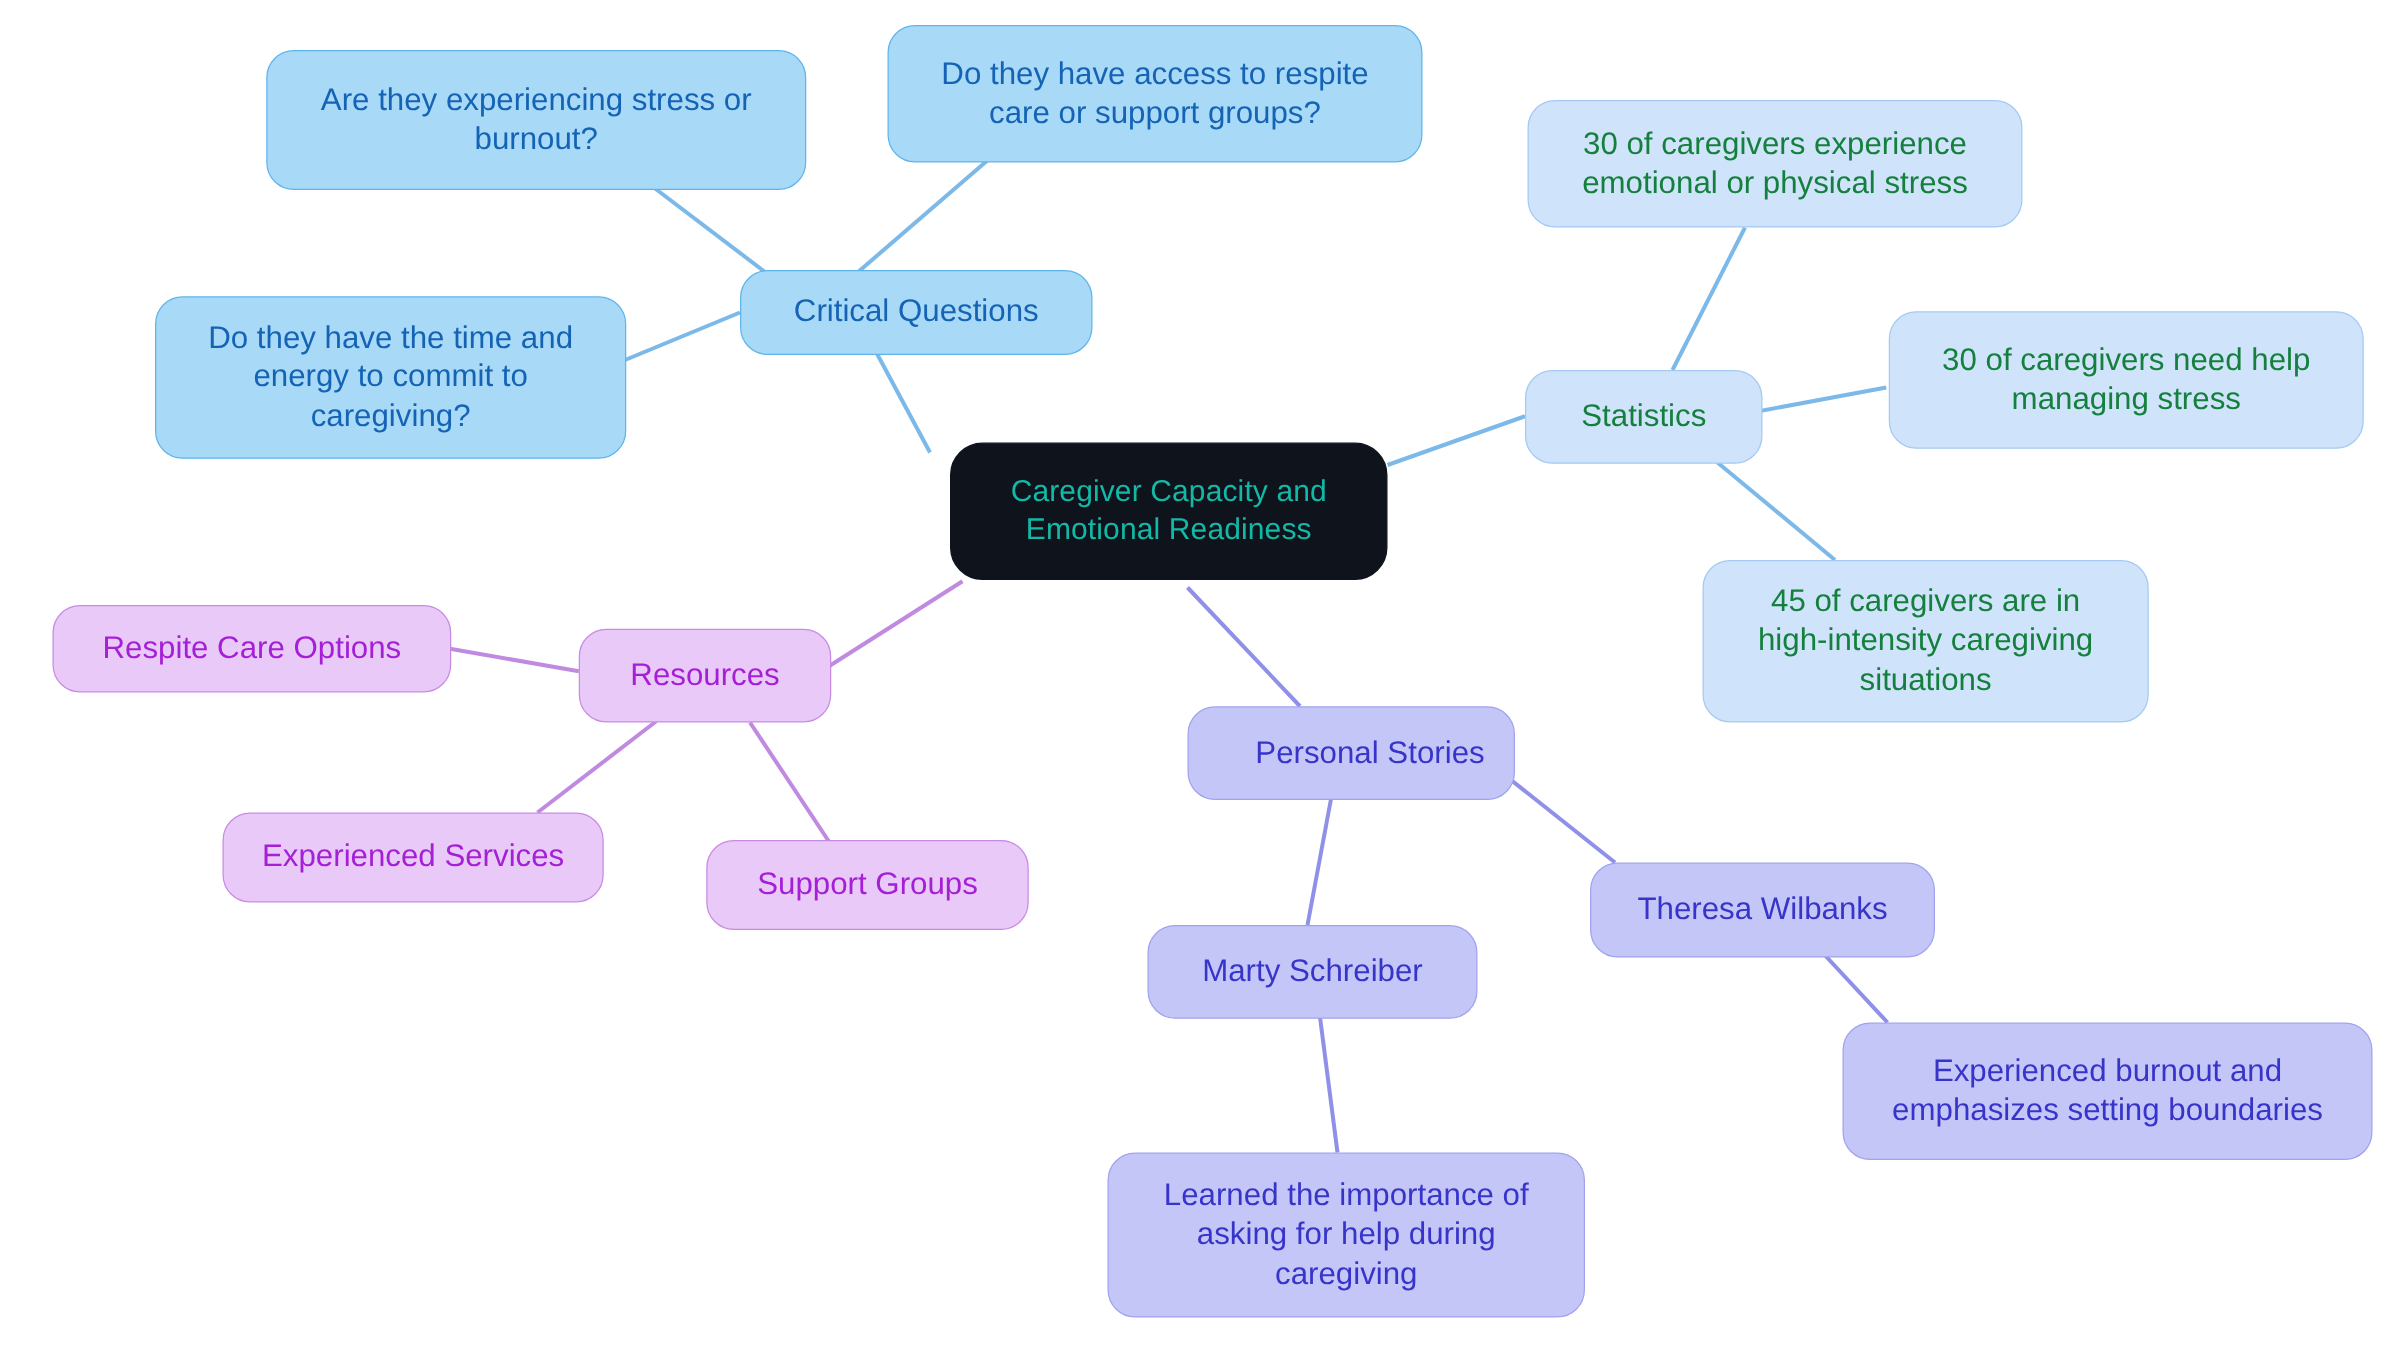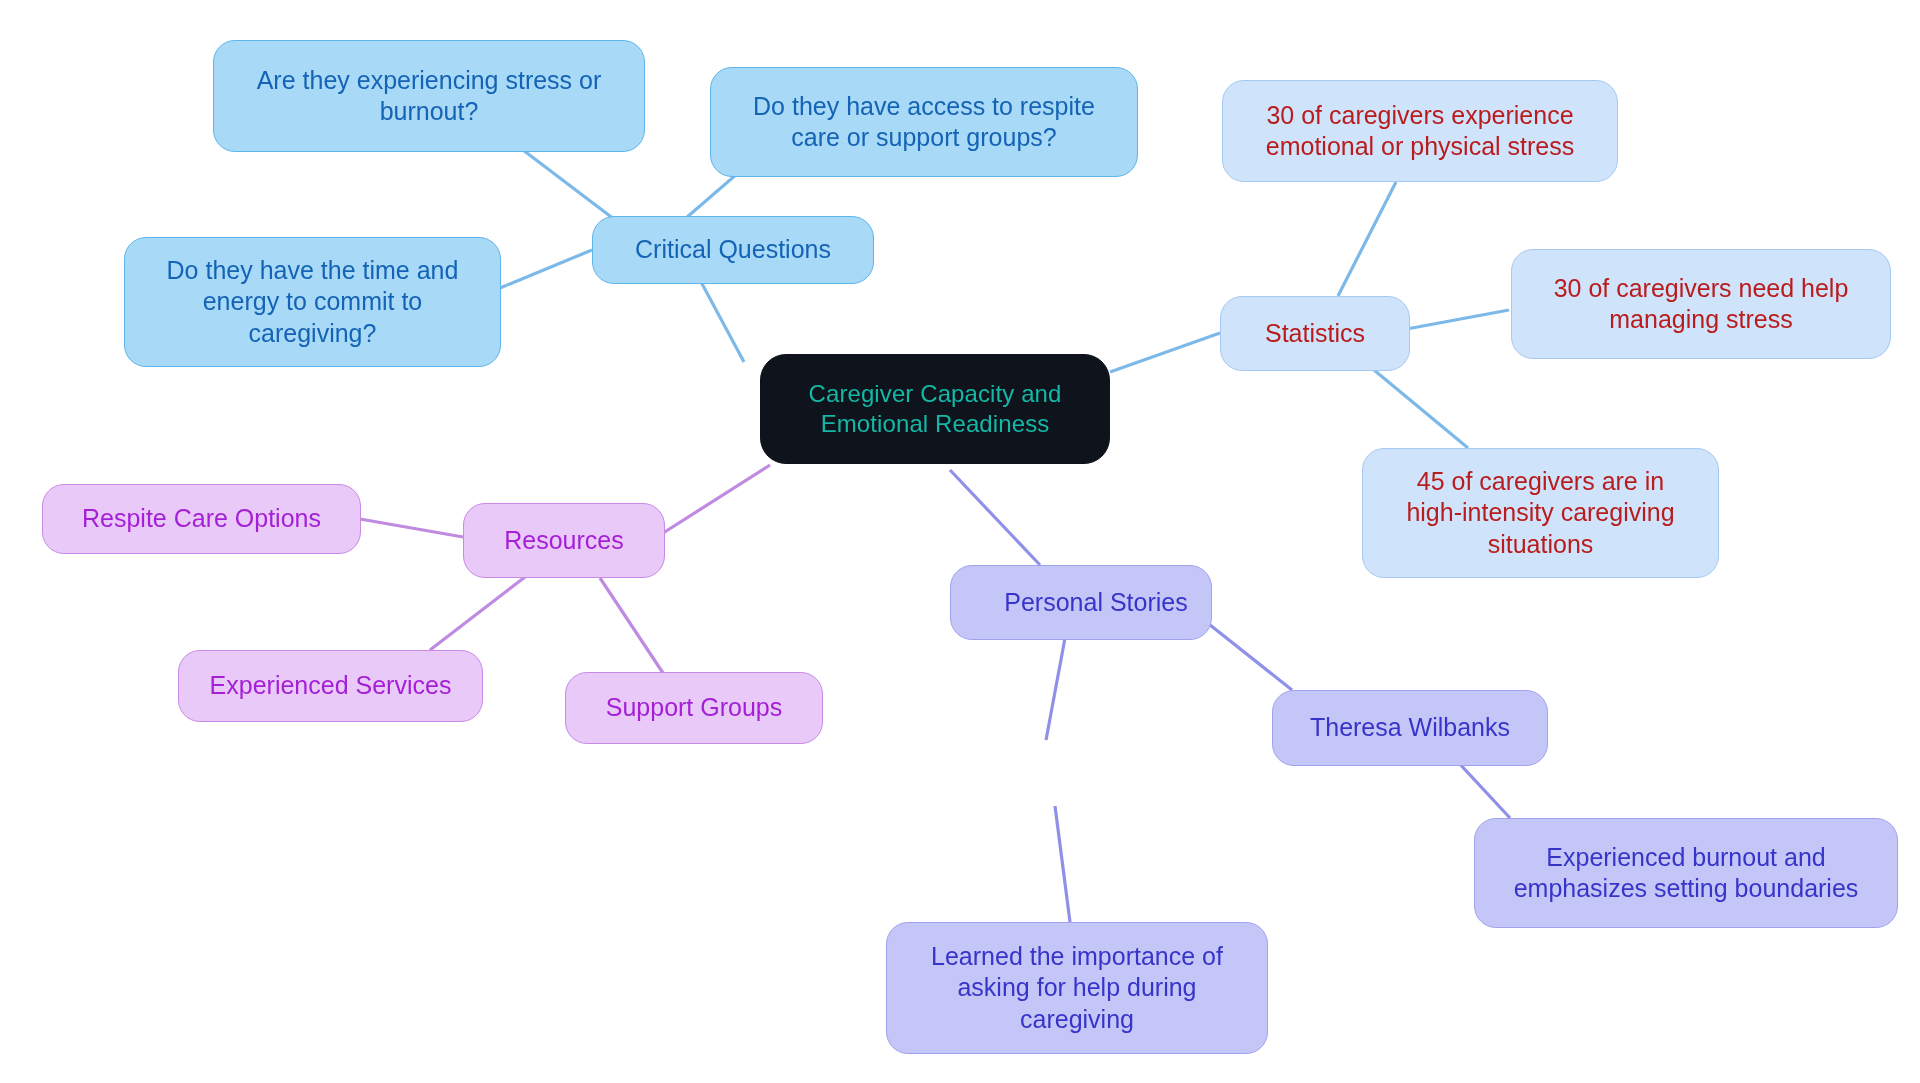--- a/index.html
+++ b/index.html
@@ -49,21 +49,21 @@
   }
   .node.blue-branch {
     background: #a8d9f7;
     border-color: #5fb5ea;
     color: #1463b5;
     font-size: 25px;
   }
   .node.blue-leaf {
     background: #cfe3fb;
     border-color: #a5c9f2;
-    color: #b91c1c;
+    color: #15803d;
     font-size: 25px;
   }
   .node.violet-branch {
     background: #e8c9f7;
     border-color: #c98ae6;
     color: #a41fd6;
     font-size: 25px;
   }
   .node.periwinkle {
     background: #c5c6f8;
@@ -108,21 +108,21 @@
 
   <div class="node blue-branch" style="left:592px; top:216px; width:282px; height:68px;">
     <span>Critical Questions</span>
   </div>
 
   <div class="node blue-branch" style="left:213px; top:40px; width:432px; height:112px;">
     <span>Are they experiencing stress or
 burnout?</span>
   </div>
 
-  <div class="node blue-branch" style="left:710px; top:20px; width:428px; height:110px;margin-top:47px;">
+  <div class="node blue-branch" style="left:710px; top:20px; width:428px; height:110px;">
     <span>Do they have access to respite
 care or support groups?</span>
   </div>
 
   <div class="node blue-branch" style="left:124px; top:237px; width:377px; height:130px;">
     <span>Do they have the time and
 energy to commit to
 caregiving?</span>
   </div>
 
@@ -159,20 +159,23 @@
   </div>
 
   <div class="node violet-branch" style="left:565px; top:672px; width:258px; height:72px;">
     <span>Support Groups</span>
   </div>
 
   <div class="node periwinkle" style="left:950px; top:565px; width:262px; height:75px;padding-left:44px;">
     <span>Personal Stories</span>
   </div>
 
+  <div class="node periwinkle" style="left:918px; top:740px; width:264px; height:75px;">
+    <span>Marty Schreiber</span>
+  </div>
 
   <div class="node periwinkle" style="left:1272px; top:690px; width:276px; height:76px;">
     <span>Theresa Wilbanks</span>
   </div>
 
   <div class="node periwinkle" style="left:886px; top:922px; width:382px; height:132px;">
     <span>Learned the importance of
 asking for help during
 caregiving</span>
   </div>

